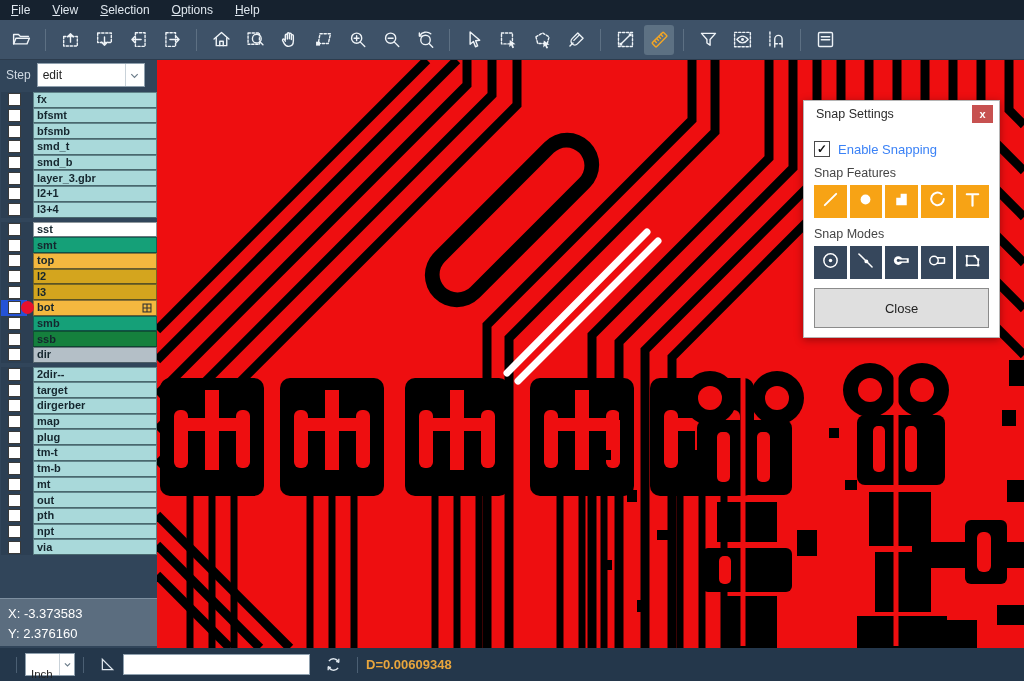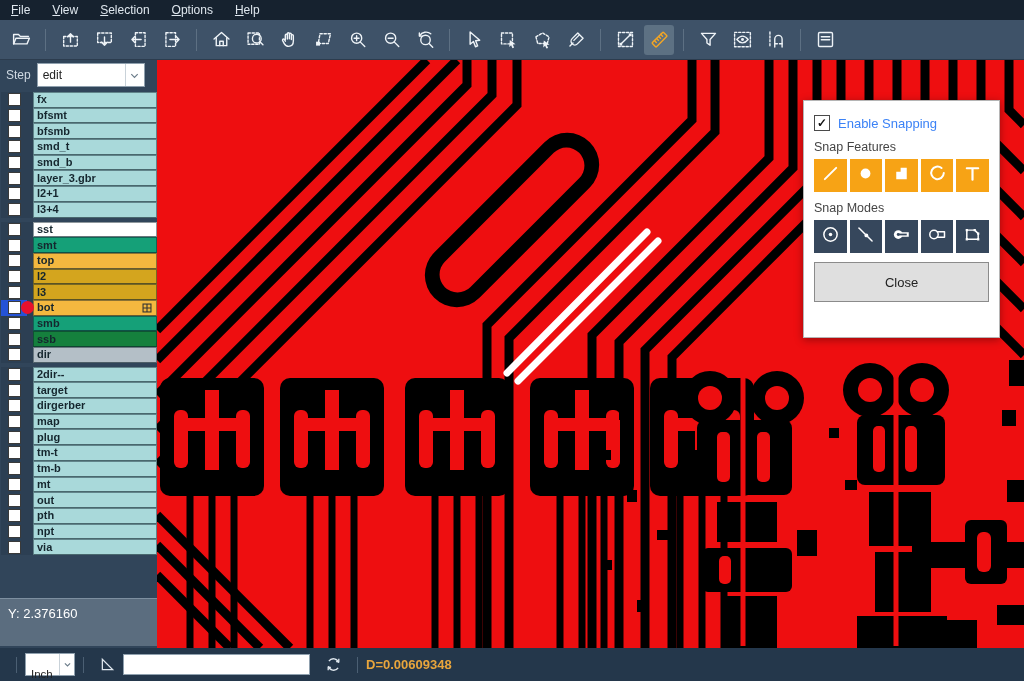--- a/index.html
+++ b/index.html
@@ -510,20 +510,21 @@
         <div class="lrow">
           <span class="lcheck-cell">
             <span class="lcheckbox"></span>
           </span>
           <span class="lind"></span>
           <span class="llabel" style="background:#a9d9da">via</span>
         </div>
       </div>
     </div>
   <div class="coords">
+    <div>X: -3.373583</div>
     <div>Y: 2.376160</div>
   </div>
 </div>
 
 <div class="canvas">
 <svg width="867" height="588" viewBox="0 0 867 588">
   <defs>
     <g id="cl">
       <rect x="-52" y="318" width="104" height="118" rx="10" fill="#000"></rect>
       <rect x="-38" y="350" width="14" height="58" rx="6" fill="#ee0e10"></rect>
@@ -662,20 +663,24 @@
     <svg width="19" height="19" viewBox="0 0 24 24" fill="none" stroke="currentColor" stroke-width="1.7">
       <path d="M18.5 10a6.8 6.8 0 00-12.3-2.2M5.5 14a6.8 6.8 0 0012.3 2.2"></path>
       <path d="M18.7 4.8v3.4h-3.4M5.3 19.2v-3.4h3.4"></path>
     </svg>
   </span>
   <span class="ssep"></span>
   <span class="dist" id="dist" style="color: rgb(232, 165, 60);">D=0.00609348</span>
 </div>
 
 <div class="dialog">
+  <div class="dlg-title">
+    <span class="txt">Snap Settings</span>
+    <span class="dlg-close">x</span>
+  </div>
   <div class="dlg-body">
     <div class="chk-row">
       <span class="chk">✓</span>
       <span class="lbl">Enable Snapping</span>
     </div>
     <div class="sec-label">Snap Features</div>
     <div class="snap-row" id="featrow">
         <div class="snap-btn feature" style="color: rgb(255, 255, 255); background: rgb(247, 163, 21);">
           <span><svg width="21" height="21" viewBox="0 0 24 24" fill="none" stroke="currentColor" stroke-width="2.2" stroke-linecap="round" stroke-linejoin="round">
               <path d="M5.5 18.5l13-13"></path>

